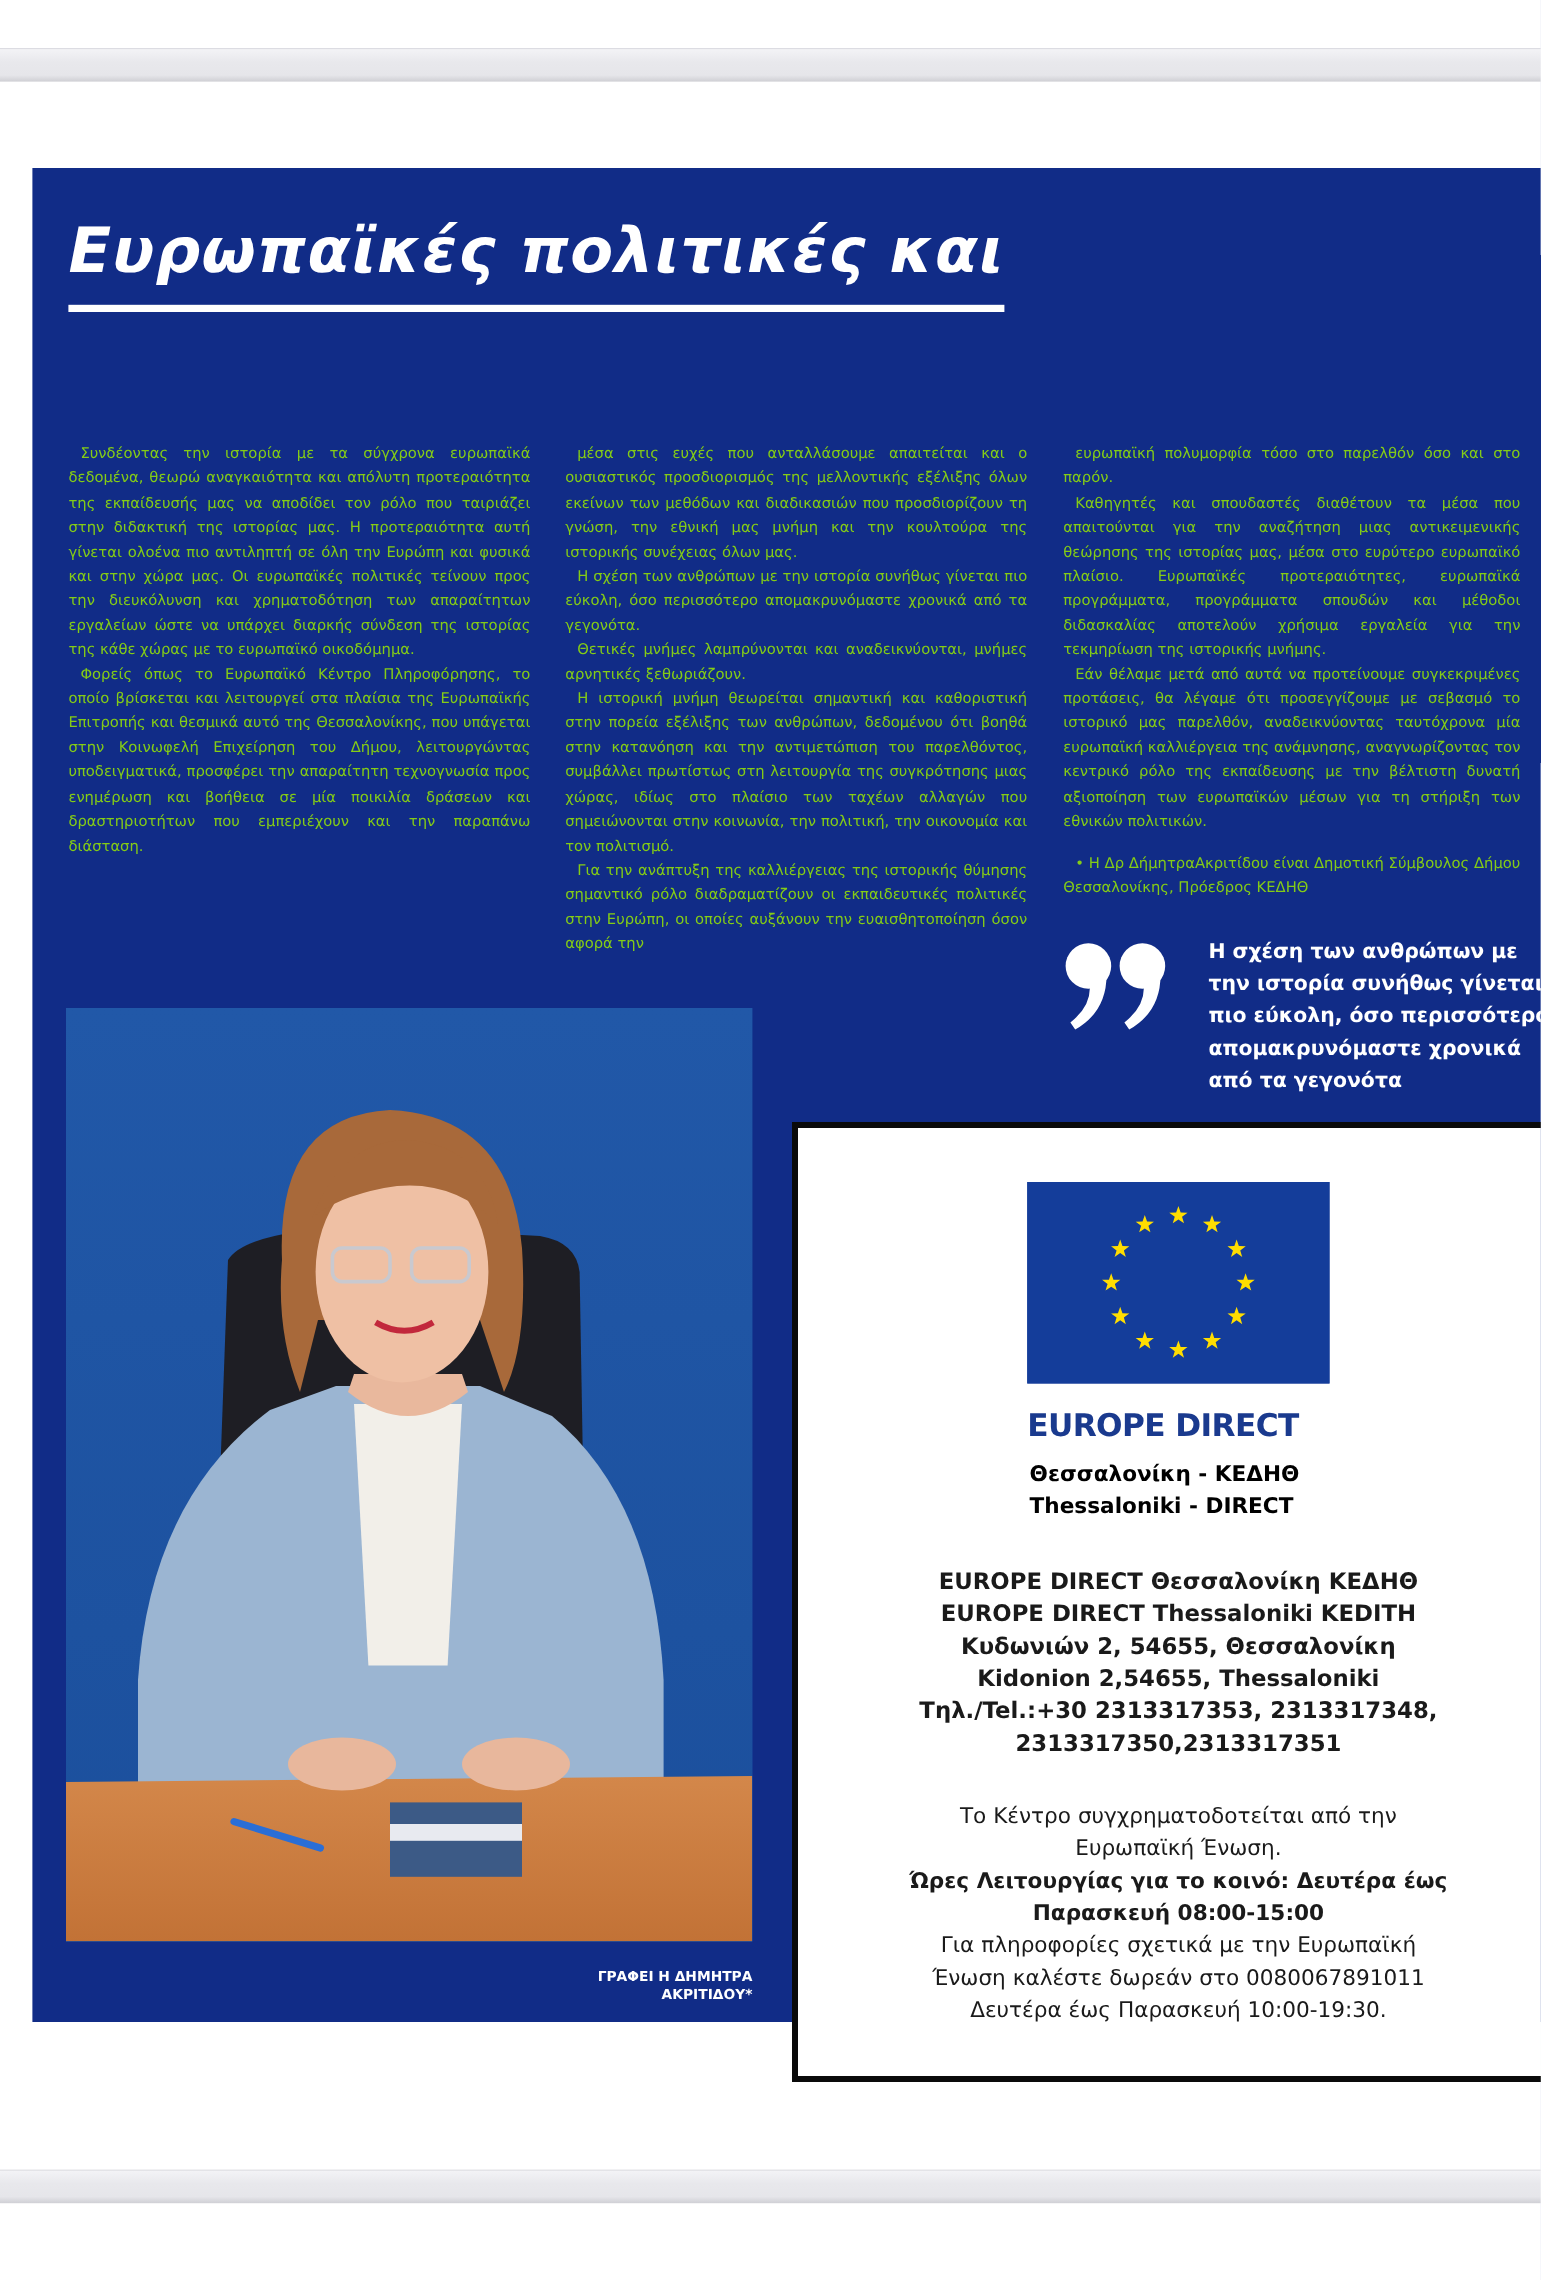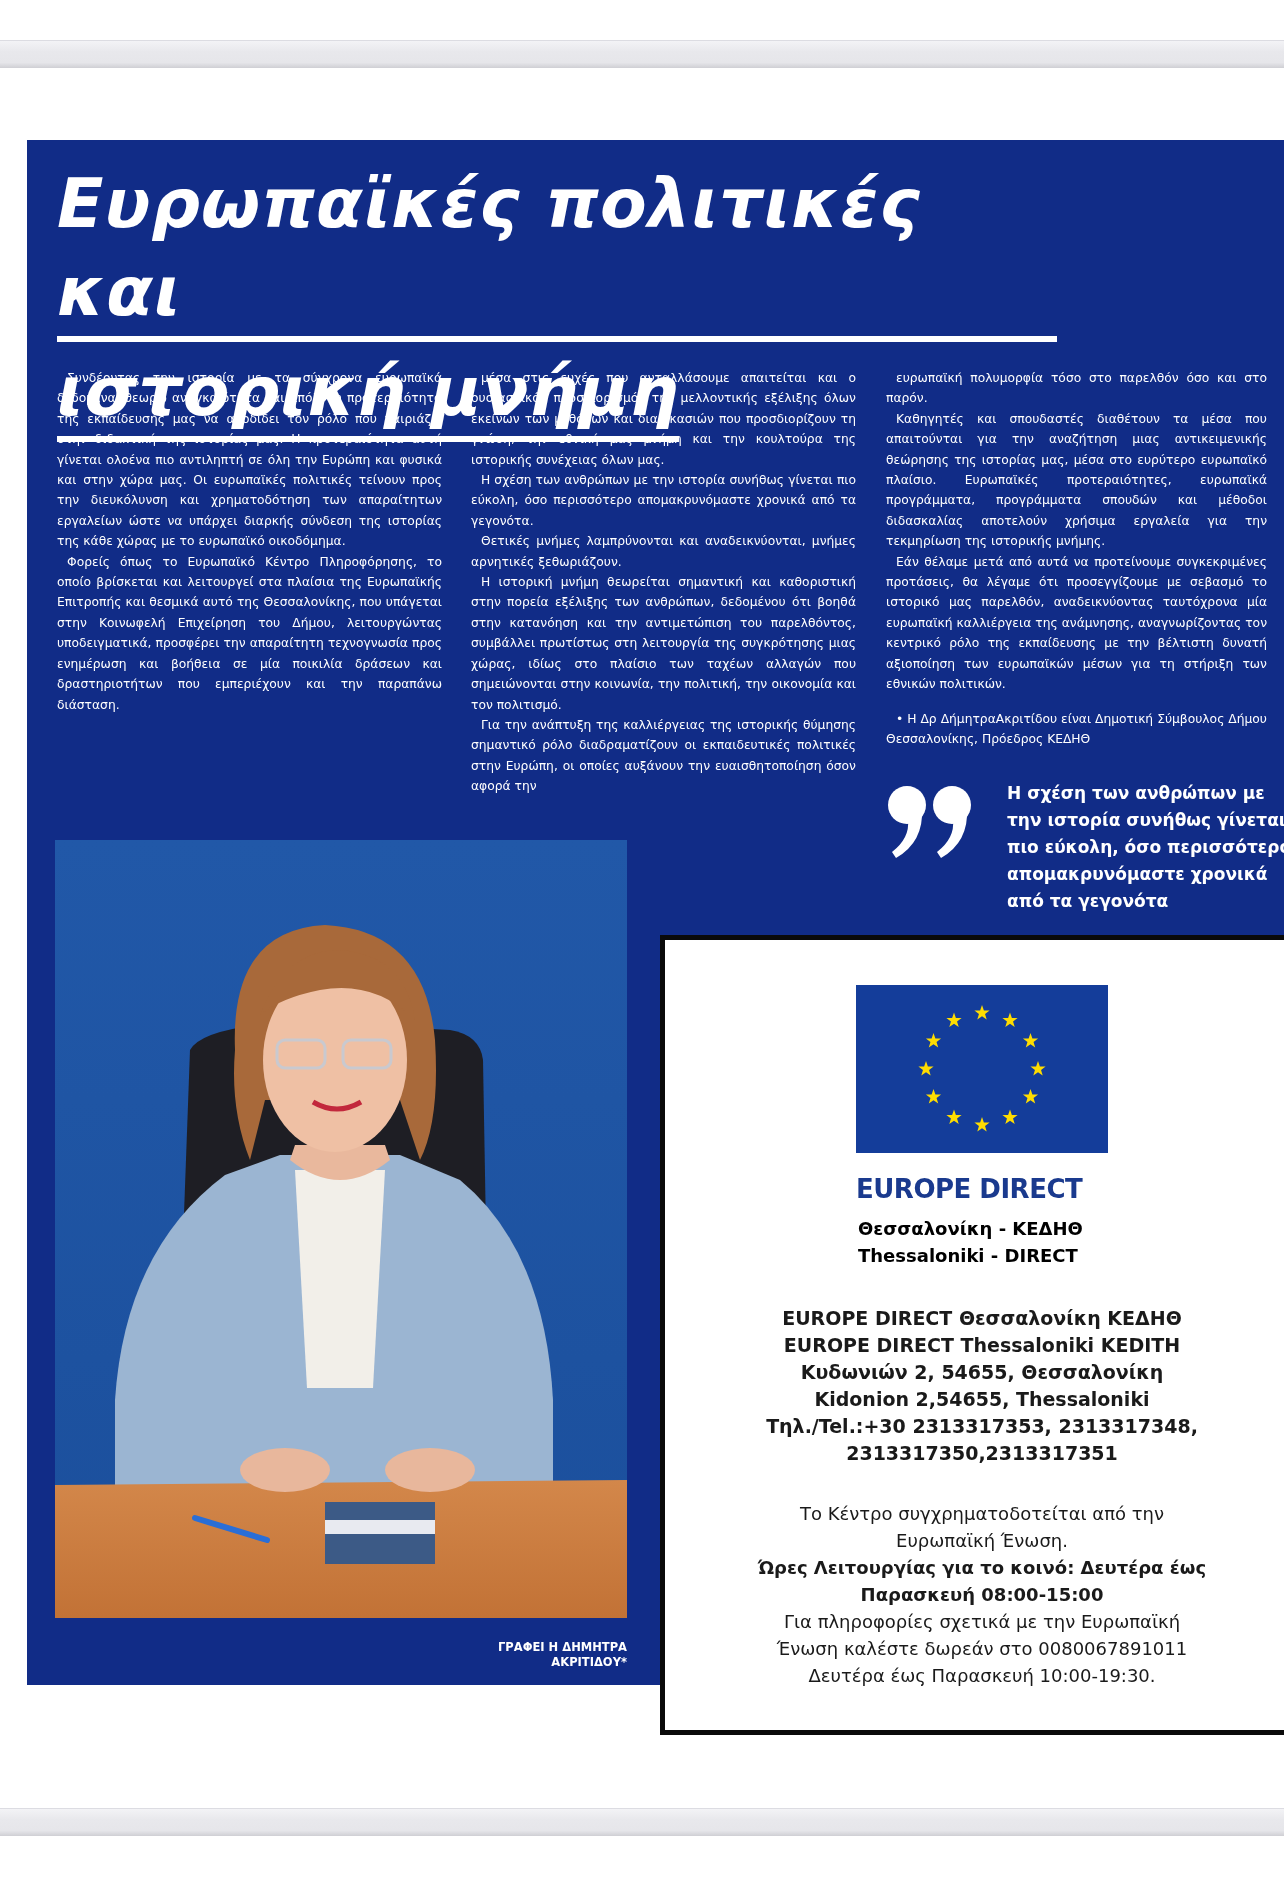--- a/index.html
+++ b/index.html
@@ -9,25 +9,25 @@
   .gray-bar { position: absolute; left: 0; width: 1284px; height: 28px;
     background: linear-gradient(#f3f3f6 0%, #e8e8ec 40%, #e6e6ea 80%, #cfcfd4 100%);
     border-top: 1px solid #dcdce2; }
   .gray-bar.top { top: 40px; }
   .gray-bar.bottom { top: 1808px; }
 
   .page { position: absolute; left: 27px; top: 140px; width: 1257px; height: 1545px; background: #112c87; }
 
   .title { position: absolute; left: 30px; top: 20px; width: 1000px;
     font-family: "DejaVu Sans", sans-serif; font-weight: bold; font-style: italic;
-    color: #ffffff; font-size: 68px; line-height: 100px; letter-spacing: 1px; }
+    color: #ffffff; font-size: 52px; line-height: 100px; letter-spacing: 1px; }
   .title span { display: inline-block; border-bottom: 6px solid #ffffff; line-height: 88px; }
 
   .columns { position: absolute; left: 30px; top: 228px; width: 1210px; height: 440px; }
-  .col { position: absolute; top: 0; width: 385px; color: #ffffff;
+  .col { position: absolute; top: 0; width: 385px; color: #84cc16;
     font-family: "DejaVu Sans", sans-serif; font-size: 12.3px; line-height: 20.4px; text-align: justify; }
   .col p { text-indent: 10px; }
   .col.c1 { left: 0; }
   .col.c2 { left: 414px; }
   .col.c3 { left: 829px; width: 381px; }
   .col .note { margin-top: 14px; }
 
   .quote { position: absolute; left: 855px; top: 640px; width: 400px; height: 120px; }
   .quote-icon { position: absolute; left: 0; top: -10px; width: 100px; height: 100px; }
   .quote-text { position: absolute; left: 125px; top: 0; width: 285px;
@@ -59,21 +59,20 @@
 </style>
 </head>
 <body>
 
 <div class="gray-bar top"></div>
 
 <div class="page">
 
   <h1 class="title">
     <span>Ευρωπαϊκές πολιτικές και</span><br>
-    <span>ιστορική μνήμη</span>
   </h1>
 
   <div class="columns">
     <div class="col c1">
       <p>Συνδέοντας την ιστορία με τα σύγχρονα ευρωπαϊκά δεδομένα, θεωρώ αναγκαιότητα και απόλυτη προτεραιότητα της εκπαίδευσής μας να αποδίδει τον ρόλο που ταιριάζει στην διδακτική της ιστορίας μας. Η προτεραιότητα αυτή γίνεται ολοένα πιο αντιληπτή σε όλη την Ευρώπη και φυσικά και στην χώρα μας. Οι ευρωπαϊκές πολιτικές τείνουν προς την διευκόλυνση και χρηματοδότηση των απαραίτητων εργαλείων ώστε να υπάρχει διαρκής σύνδεση της ιστορίας της κάθε χώρας με το ευρωπαϊκό οικοδόμημα.</p>
       <p>Φορείς όπως το Ευρωπαϊκό Κέντρο Πληροφόρησης, το οποίο βρίσκεται και λειτουργεί στα πλαίσια της Ευρωπαϊκής Επιτροπής και θεσμικά αυτό της Θεσσαλονίκης, που υπάγεται στην Κοινωφελή Επιχείρηση του Δήμου, λειτουργώντας υποδειγματικά, προσφέρει την απαραίτητη τεχνογνωσία προς ενημέρωση και βοήθεια σε μία ποικιλία δράσεων και δραστηριοτήτων που εμπεριέχουν και την παραπάνω διάσταση.</p>
     </div>
     <div class="col c3">
       <p>ευρωπαϊκή πολυμορφία τόσο στο παρελθόν όσο και στο παρόν.</p>
       <p>Καθηγητές και σπουδαστές διαθέτουν τα μέσα που απαιτούνται για την αναζήτηση μιας αντικειμενικής θεώρησης της ιστορίας μας, μέσα στο ευρύτερο ευρωπαϊκό πλαίσιο. Ευρωπαϊκές προτεραιότητες, ευρωπαϊκά προγράμματα, προγράμματα σπουδών και μέθοδοι διδασκαλίας αποτελούν χρήσιμα εργαλεία για την τεκμηρίωση της ιστορικής μνήμης.</p>

